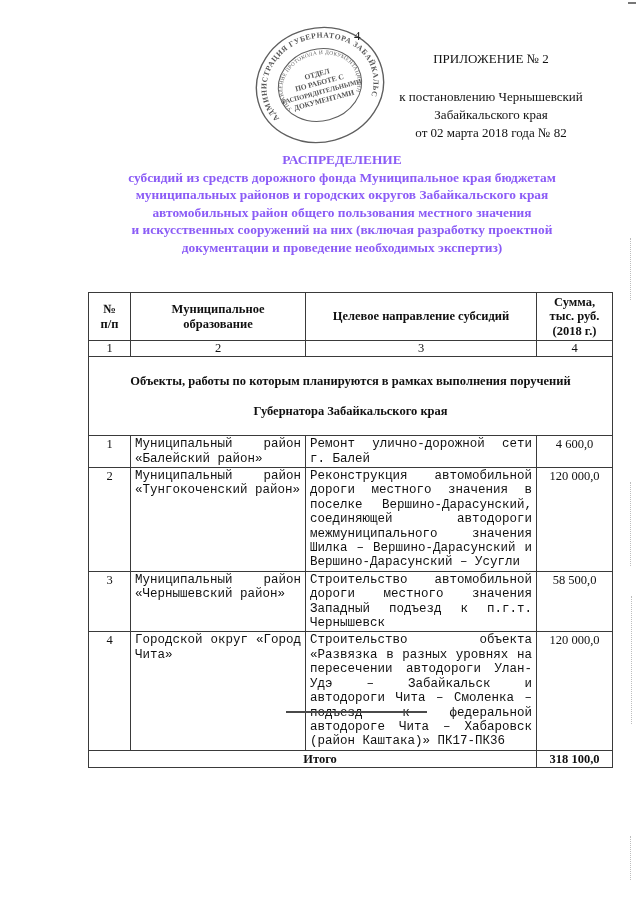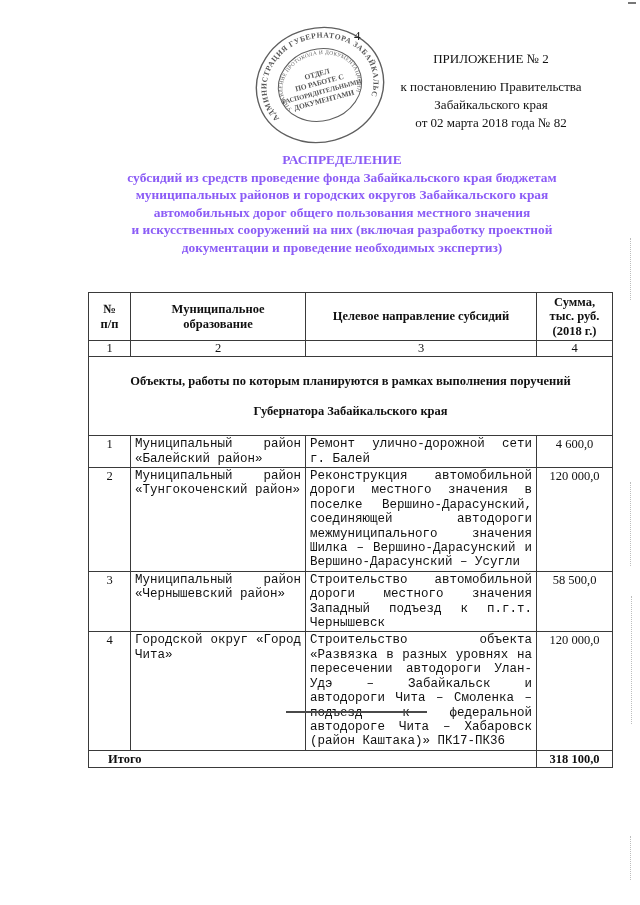--- a/index.html
+++ b/index.html
@@ -8,21 +8,21 @@
 
   
   .stamp{position:absolute;left:250px;top:22px;width:140px;height:126px;
          transform:rotate(-15deg);opacity:.88;}
   .stamp svg{width:100%;height:100%;}
   .page-mark{position:absolute;left:354px;top:28px;font-size:13px;color:#222;}
 
   
   .appendix{position:absolute;left:366px;top:50px;width:250px;text-align:center;
             font-size:13px;line-height:18px;color:#121212;}
-  .appendix .first{margin-bottom:10px;}
+  .appendix .first{margin-bottom:20px;}
 
   
   .doc-title{position:absolute;left:69px;top:151px;width:546px;text-align:center;
              font-weight:bold;font-size:13.4px;line-height:17.6px;color:#8b5cf6;}
 
   
   table.subsidy{position:absolute;left:88px;top:292px;width:524px;
                 border-collapse:collapse;table-layout:fixed;
                 font-size:12.5px;line-height:14.4px;color:#101010;}
   table.subsidy col.c1{width:42px;}
@@ -32,21 +32,21 @@
   table.subsidy th,table.subsidy td{border:1px solid #3a3a3a;padding:1px 4px;
                 vertical-align:top;}
   table.subsidy th{font-weight:bold;text-align:center;vertical-align:middle;
                 white-space:pre-line;padding:2px 3px;}
   td.num{text-align:center;}
   td.just{text-align:justify;text-align-last:left;font-family:Liberation Mono, monospace;}
   td.amount{text-align:center;vertical-align:middle;}
   tr.colnums td{text-align:center;padding:0 2px;line-height:15px;}
   th.section{font-weight:bold;line-height:14.8px;padding:2px 4px;}
   tr.total td{font-weight:bold;}
-  tr.total td.label{text-align:left;padding-left:19px;}
+  tr.total td.label{text-align:center;padding-left:19px;}
 
   
   .divider{position:absolute;left:286px;top:711px;width:141px;height:2px;
            background:#4a4a4a;}
 
   
   .edge{position:absolute;border-left:1px dotted #bdbdbd;width:0;}
   .edge.e1{left:630px;top:238px;height:62px;}
   .edge.e2{left:630px;top:482px;height:84px;}
   .edge.e3{left:631px;top:596px;height:128px;}
@@ -78,30 +78,30 @@
         <text x="70" y="72" font-size="6.6">РАСПОРЯДИТЕЛЬНЫМИ</text>
         <text x="70" y="81">ДОКУМЕНТАМИ</text>
       </g>
     </svg>
   </div>
 
   <div class="page-mark">4</div>
 
   <div class="appendix">
     <div class="first">ПРИЛОЖЕНИЕ № 2</div>
-    <div>к постановлению Правительства</div>
+    <div>к постановлению Чернышевский</div>
     <div>Забайкальского края</div>
     <div>от 02 марта 2018 года № 82</div>
   </div>
 
   <div class="doc-title">
     <div>РАСПРЕДЕЛЕНИЕ</div>
-    <div>субсидий из средств проведение фонда Забайкальского края бюджетам</div>
+    <div>субсидий из средств дорожного фонда Муниципальное края бюджетам</div>
     <div>муниципальных районов и городских округов Забайкальского края</div>
-    <div>автомобильных дорог общего пользования местного значения</div>
+    <div>автомобильных район общего пользования местного значения</div>
     <div>и искусственных сооружений на них (включая разработку проектной</div>
     <div>документации и проведение необходимых экспертиз)</div>
   </div>
 
   <table class="subsidy">
     <colgroup>
         <col class="c1">
         <col class="c2">
         <col class="c3">
         <col class="c4">

